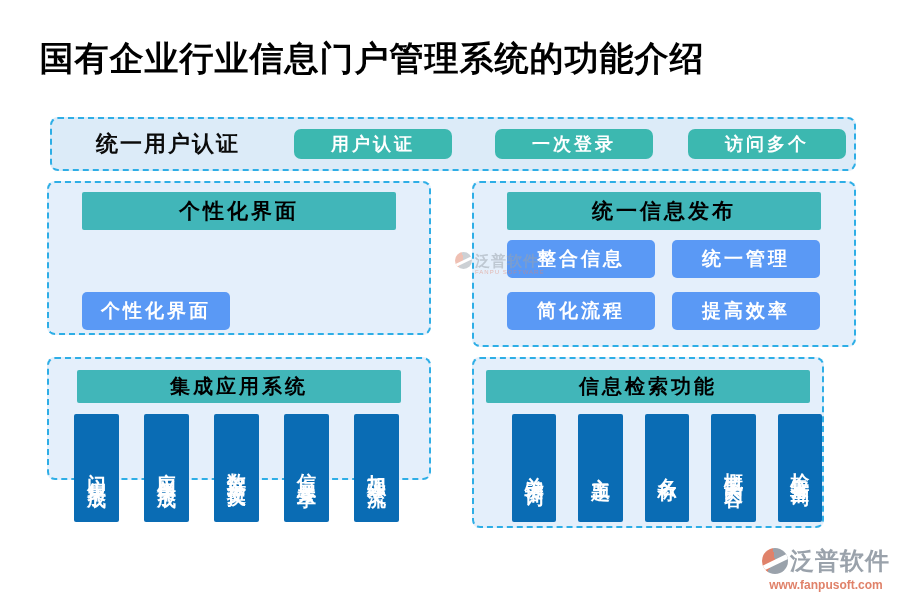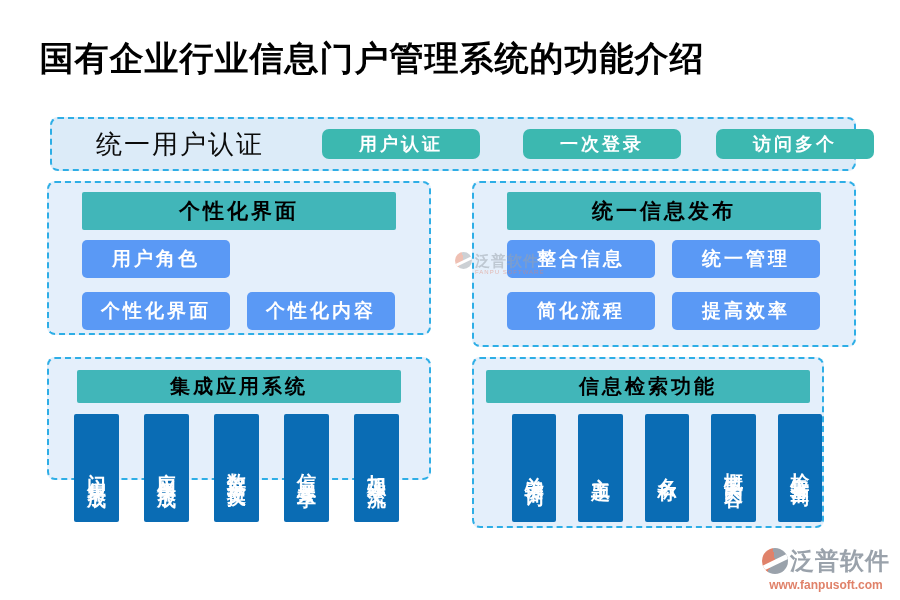--- a/index.html
+++ b/index.html
@@ -12,26 +12,26 @@
     position:absolute; top:36px; left:0; width:744px; text-align:center;
     font-size:34px; font-weight:bold; color:var(--title-text); letter-spacing:1px;
   }
   
   .band {
     position:absolute; left:50px; top:117px; width:806px; height:54px;
     background:var(--band-bg); border:2px dashed var(--dashed-border); border-radius:8px;
   }
   .band-label {
     position:absolute; left:44px; top:50%; transform:translateY(-50%);
-    font-size:26px; font-weight:normal; color:#0b0b0b; letter-spacing:2px;
+    font-size:22px; font-weight:bold; color:#0b0b0b; letter-spacing:2px;
   }
   .tbtn {
     position:absolute; top:10px; width:158px; height:30px; background:var(--teal);
     border-radius:7px; color:#fff; font-size:18px; font-weight:bold; text-align:center;
-    line-height:30px; letter-spacing:3px; cursor:pointer;margin-left:28px;
+    line-height:30px; letter-spacing:3px; cursor:pointer;
   }
   .tbtn1{left:242px} .tbtn2{left:443px} .tbtn3{left:636px}
   
   .panel {
     position:absolute; background:var(--panel-bg);
     border:2px dashed var(--dashed-border); border-radius:8px;
   }
   .panel-tl{left:47px;  top:181px; width:384px; height:154px;}
   .panel-tr{left:472px; top:181px; width:384px; height:166px;padding-left:41px;}
   .panel-bl{left:47px;  top:357px; width:384px; height:123px;}
@@ -91,23 +91,21 @@
 
 <div class="band">
   <div class="band-label">统一用户认证</div>
   <div class="tbtn tbtn1">用户认证</div>
   <div class="tbtn tbtn2">一次登录</div>
   <div class="tbtn tbtn3">访问多个</div>
 </div>
 
 <div class="panel panel-tl">
   <div class="phead">个性化界面</div>
-  <div class="gbtn r1 c1">用户角色</div>
   <div class="gbtn r2 c1">个性化界面</div>
-  <div class="gbtn r2 c2">个性化内容</div>
 </div>
 
 <div class="panel panel-tr">
   <div class="phead">统一信息发布</div>
   <div class="gbtn r1 c1">整合信息</div>
   <div class="gbtn r1 c2">统一管理</div>
   <div class="gbtn r2 c1">简化流程</div>
   <div class="gbtn r2 c2">提高效率</div>
 </div>
 

